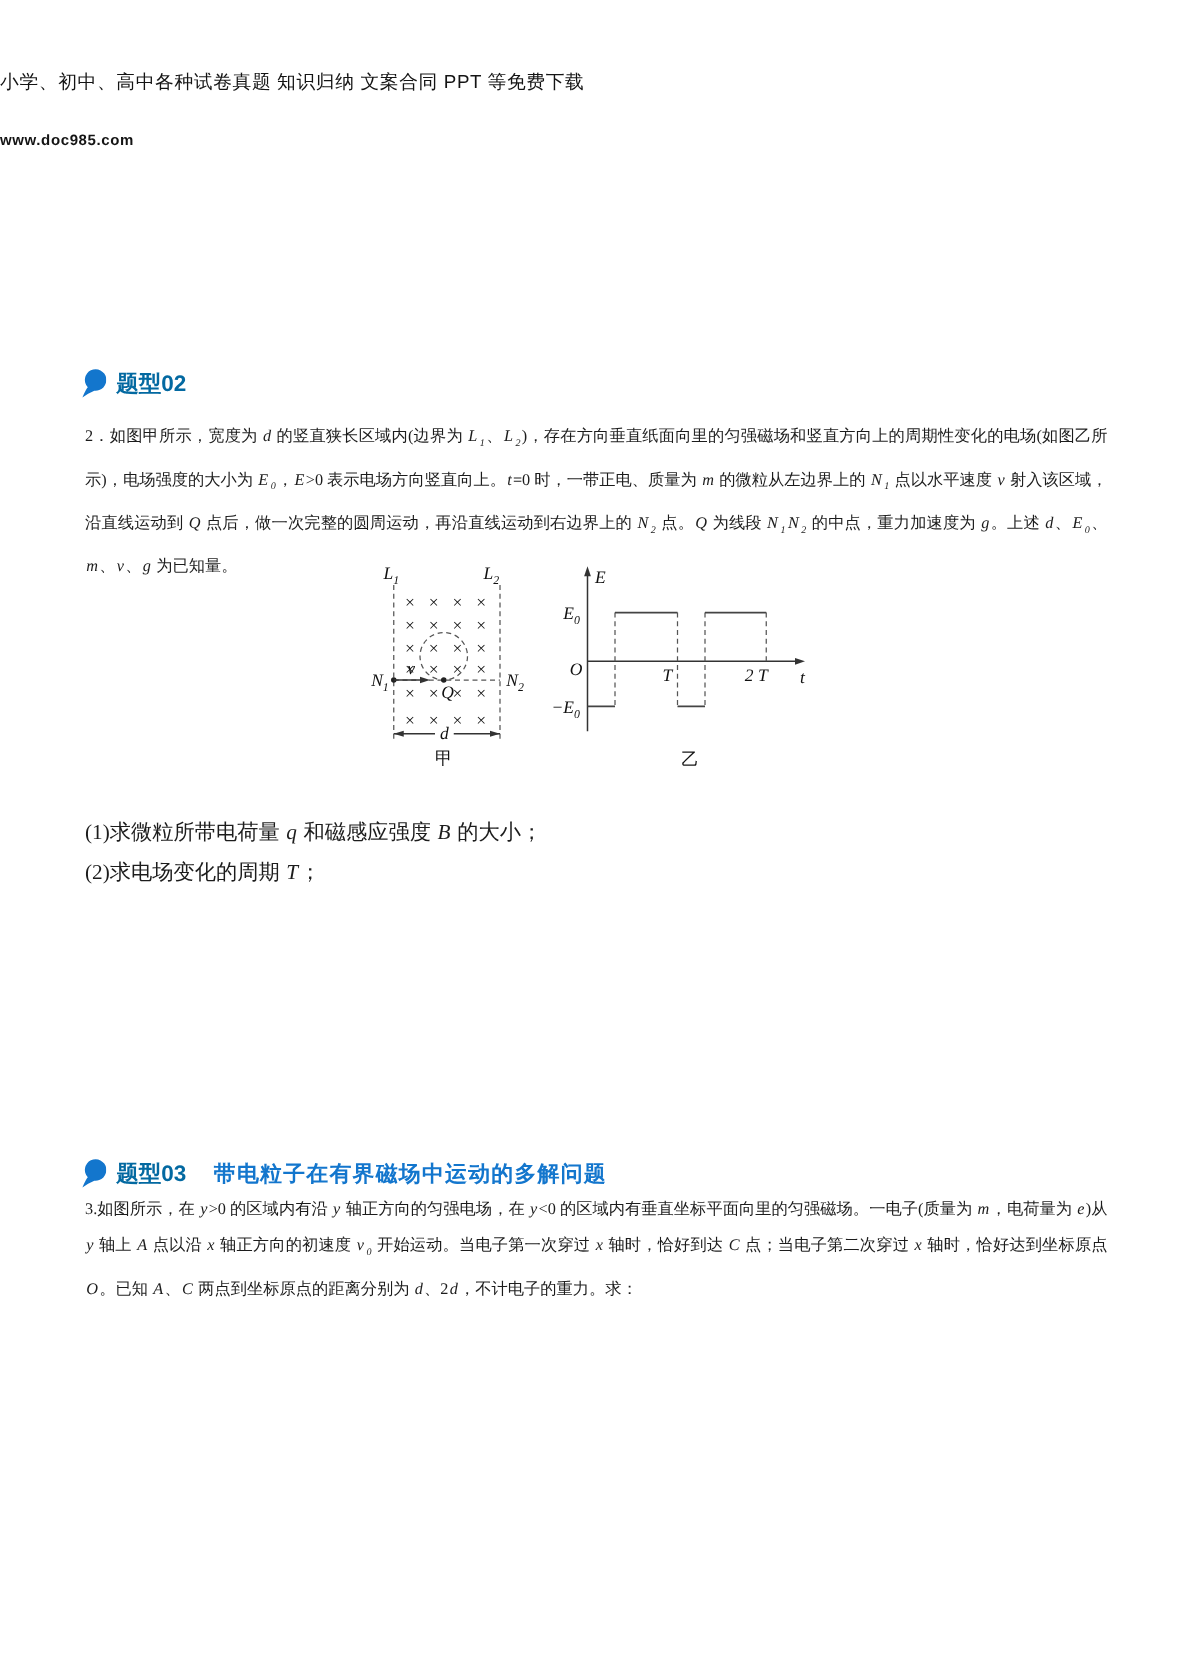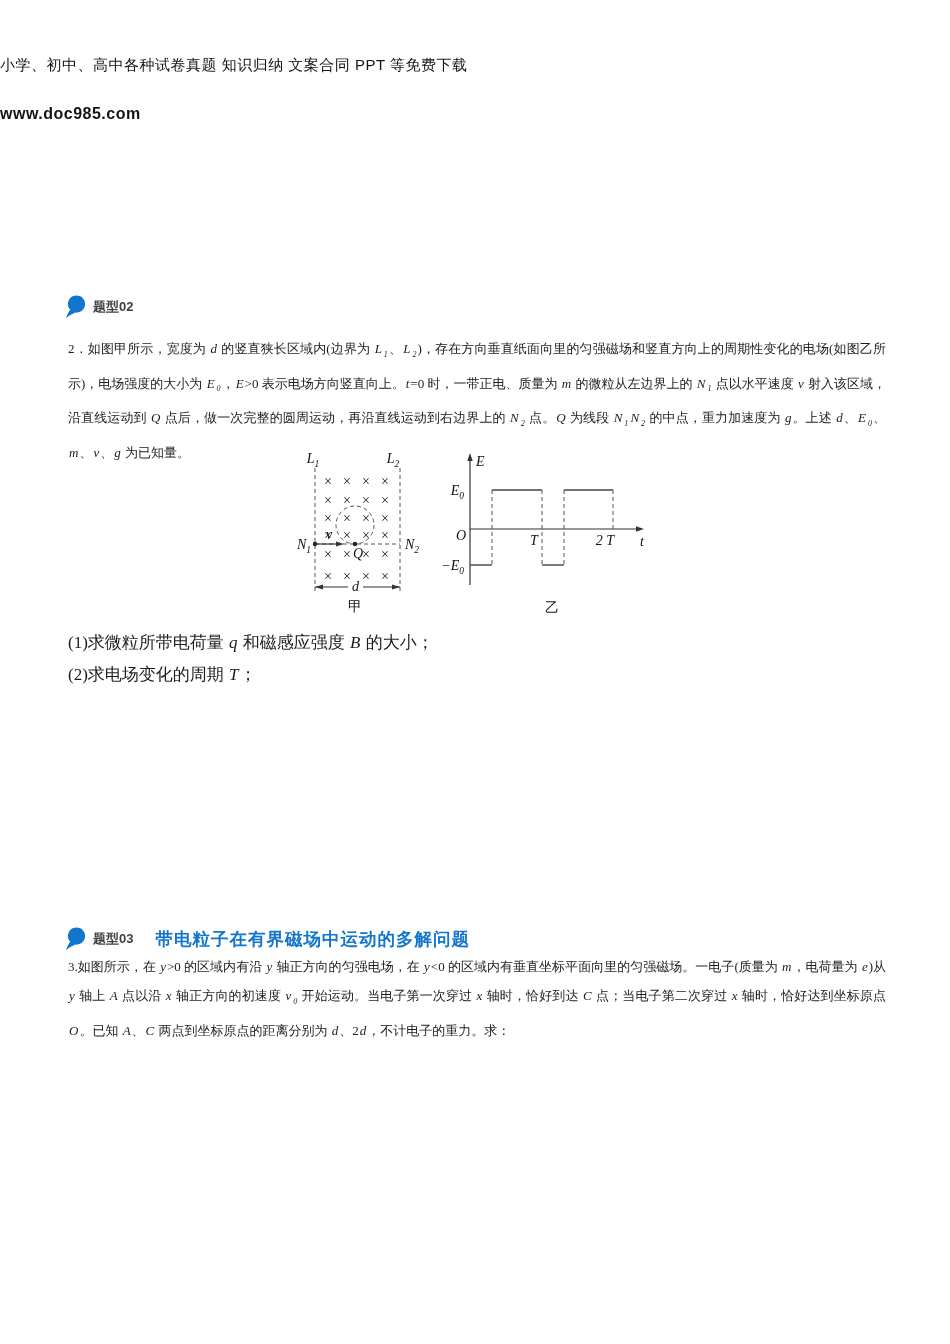--- a/index.html
+++ b/index.html
@@ -7,42 +7,42 @@
     width:950px;height:1344px;background:#ffffff;position:relative;
     font-family:"Liberation Serif","DejaVu Serif",serif;color:#1c1c1c;
     overflow:hidden;
   }
   .doc-header{
     position:absolute;top:56px;left:0;width:100%;
     display:flex;justify-content:center;align-items:baseline;gap:30px;
     font-family:"Liberation Sans","DejaVu Sans",sans-serif;
     font-size:15px;color:#141414;letter-spacing:.5px;flex-direction:column;
   }
-  .hdr-site{font-weight:bold;font-size:16px;}
+  .hdr-site{font-weight:bold;font-size:12px;}
   .section-head{
     position:absolute;left:64px;display:flex;align-items:center;
   }
   .drop{width:21px;height:25px;flex:0 0 auto;}
   .sec-tag{
     margin-left:8px;
     font-family:"Liberation Sans","DejaVu Sans",sans-serif;
-    font-weight:bold;font-size:13px;color:#404040;
+    font-weight:bold;font-size:18px;color:#0369a1;
   }
   .sec-title{
     margin-left:22px;
     font-family:"Liberation Sans","DejaVu Sans",sans-serif;
     font-weight:bold;font-size:17.5px;color:#1376cd;letter-spacing:1px;
   }
   .para{
     position:absolute;left:68px;width:818px;
     font-size:13px;line-height:29px;text-align:justify;
   }
   .body2{top:334px;}
   .body3{top:952px;}
-  .questions{position:absolute;left:68px;top:627px;font-size:17px;line-height:31.5px;}
+  .questions{position:absolute;left:68px;top:650px;font-size:17px;line-height:31.5px;}
   .var{font-family:"Liberation Serif","DejaVu Serif",serif;font-style:italic;padding:0 1px;}
   .sub{font-size:0.62em;vertical-align:sub;}
   
   .fig{position:absolute;}
   .fig line.solid{stroke:#333;stroke-width:1.2;}
   .fig line.wave{stroke:#444;stroke-width:1.4;}
   .fig .dash{stroke:#555;stroke-width:1;stroke-dasharray:4 3;fill:none;}
   .fig polygon{fill:#333;stroke:none;}
   .fig text{fill:#111;font-size:14px;font-family:"Liberation Serif","DejaVu Serif",serif;}
   .fvar{font-style:italic;}

